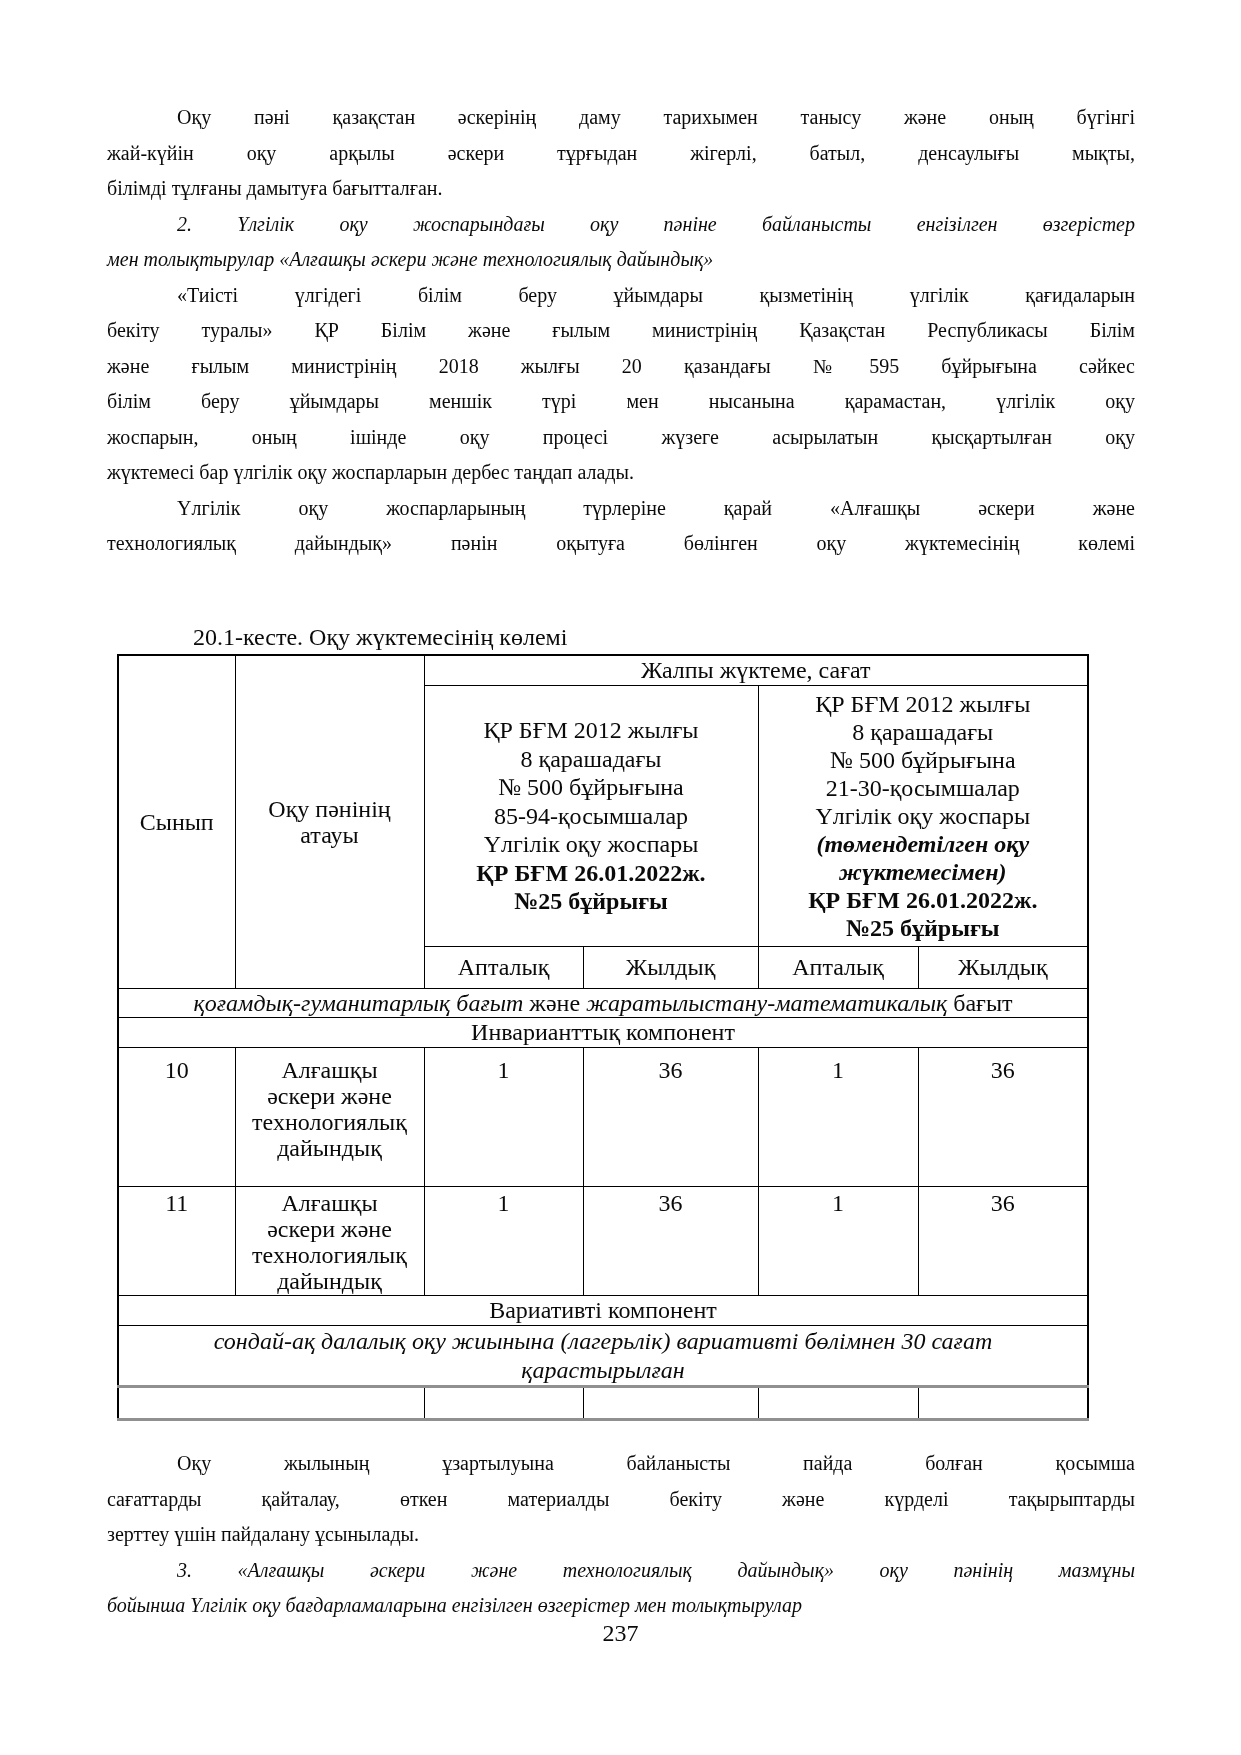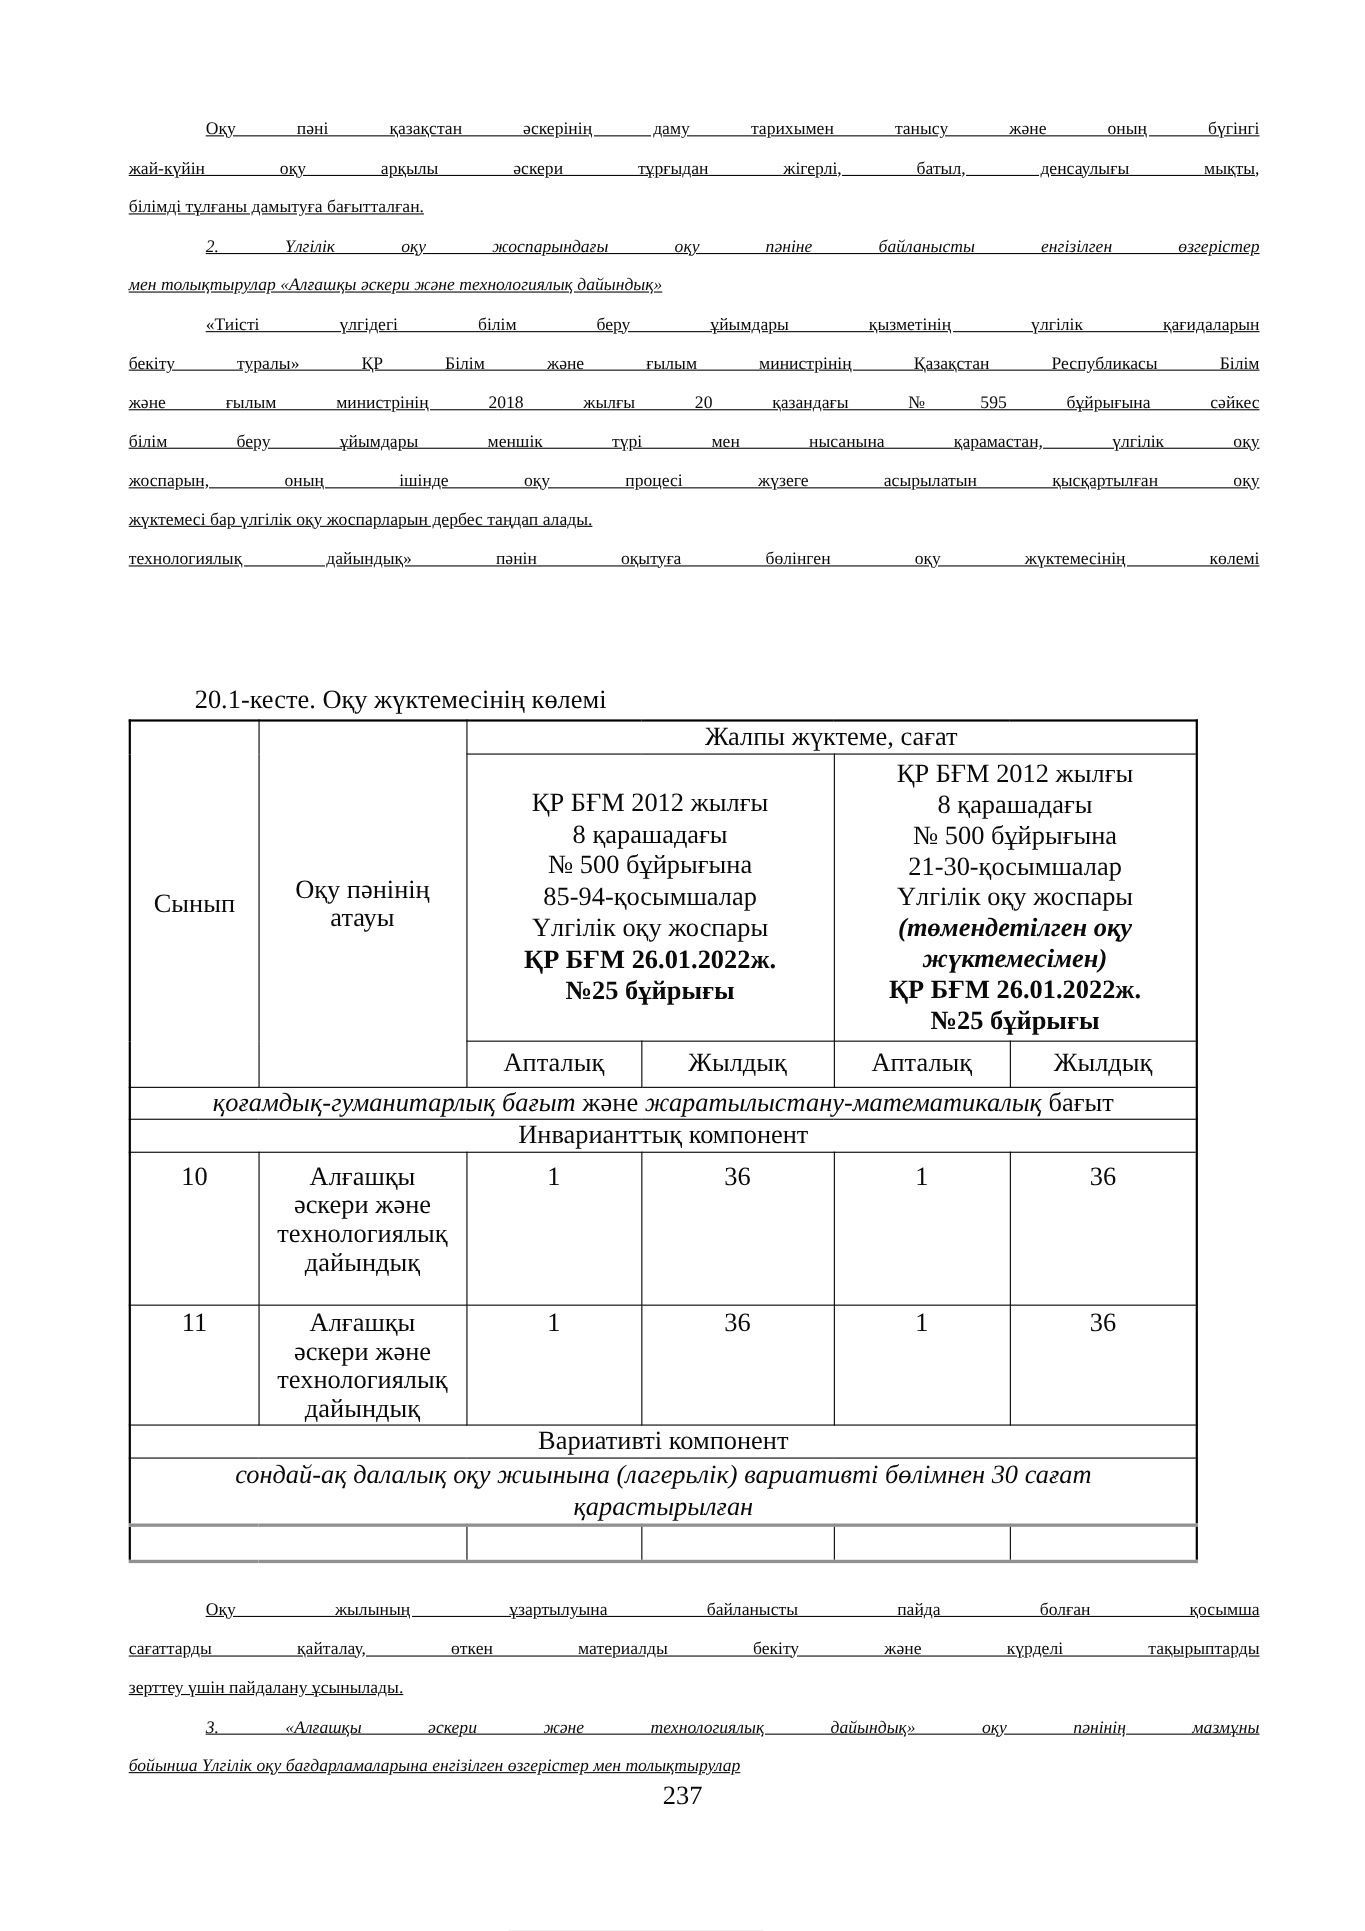--- a/index.html
+++ b/index.html
@@ -1,29 +1,29 @@
 <!DOCTYPE html>
 <html><head>
 <meta charset="utf-8">
 <style>
   html,body{margin:0;padding:0;background:#e8e8e8;}
   .page{
     position:relative;width:1241px;height:1755px;background:#ffffff;
     font-family:"Liberation Serif","DejaVu Serif",serif;color:#0a0a0a;
     overflow:hidden;margin:0 auto;
   }
-  .textblock{position:absolute;left:117px;width:1028px;font-size:16px;line-height:35.5px;text-decoration:underline;}
+  .textblock{position:absolute;left:107px;width:1028px;font-size:20px;line-height:35.5px;}
   .textblock.top{top:100px;}
   .textblock.bottom{top:1446px;}
   .para{margin:0;padding:0;}
   .tline{text-align:justify;text-align-last:justify;text-justify:inter-word;white-space:normal;}
   .tline.first{text-indent:70px;}
   .tline.last{text-align-last:left;}
   .italic{font-style:italic;}
-  .caption{position:absolute;left:107px;top:620px;width:1028px;font-size:24px;line-height:35px;text-indent:70px;}
+  .caption{position:absolute;left:123px;top:620px;width:1028px;font-size:24px;line-height:35px;text-indent:70px;}
   .wtable{
     position:absolute;left:117px;top:654px;border-collapse:collapse;table-layout:fixed;
     width:970px;font-size:24px;
     border:2px solid #000;border-bottom:3px solid #909090;
   }
   .wtable td{border:1px solid #000;padding:0;text-align:center;vertical-align:middle;overflow:hidden;}
   tr.r1 td{height:29px;line-height:27px;}
   tr.r2 td{height:260px;vertical-align:middle;}
   .planline{line-height:28.5px;}
   .b{font-weight:bold;}
@@ -57,20 +57,21 @@
     </div>
     <div class="para">
       <div class="tline first">«Тиісті үлгідегі білім беру ұйымдары қызметінің үлгілік қағидаларын</div>
       <div class="tline">бекіту туралы» ҚР Білім және ғылым министрінің Қазақстан Республикасы Білім</div>
       <div class="tline">және ғылым министрінің 2018 жылғы 20 қазандағы №595 бұйрығына сәйкес</div>
       <div class="tline">білім беру ұйымдары меншік түрі мен нысанына қарамастан, үлгілік оқу</div>
       <div class="tline">жоспарын, оның ішінде оқу процесі жүзеге асырылатын қысқартылған оқу</div>
       <div class="tline last">жүктемесі бар үлгілік оқу жоспарларын дербес таңдап алады.</div>
     </div>
     <div class="para">
+      <div class="tline first">Үлгілік оқу жоспарларының түрлеріне қарай «Алғашқы әскери және</div>
       <div class="tline">технологиялық дайындық» пәнін оқытуға бөлінген оқу жүктемесінің көлемі</div>
     </div>
   </div>
 
   <div class="caption">20.1-кесте. Оқу жүктемесінің көлемі</div>
 
   <table class="wtable">
     <colgroup>
       <col style="width:117px">
         <col style="width:189px">

